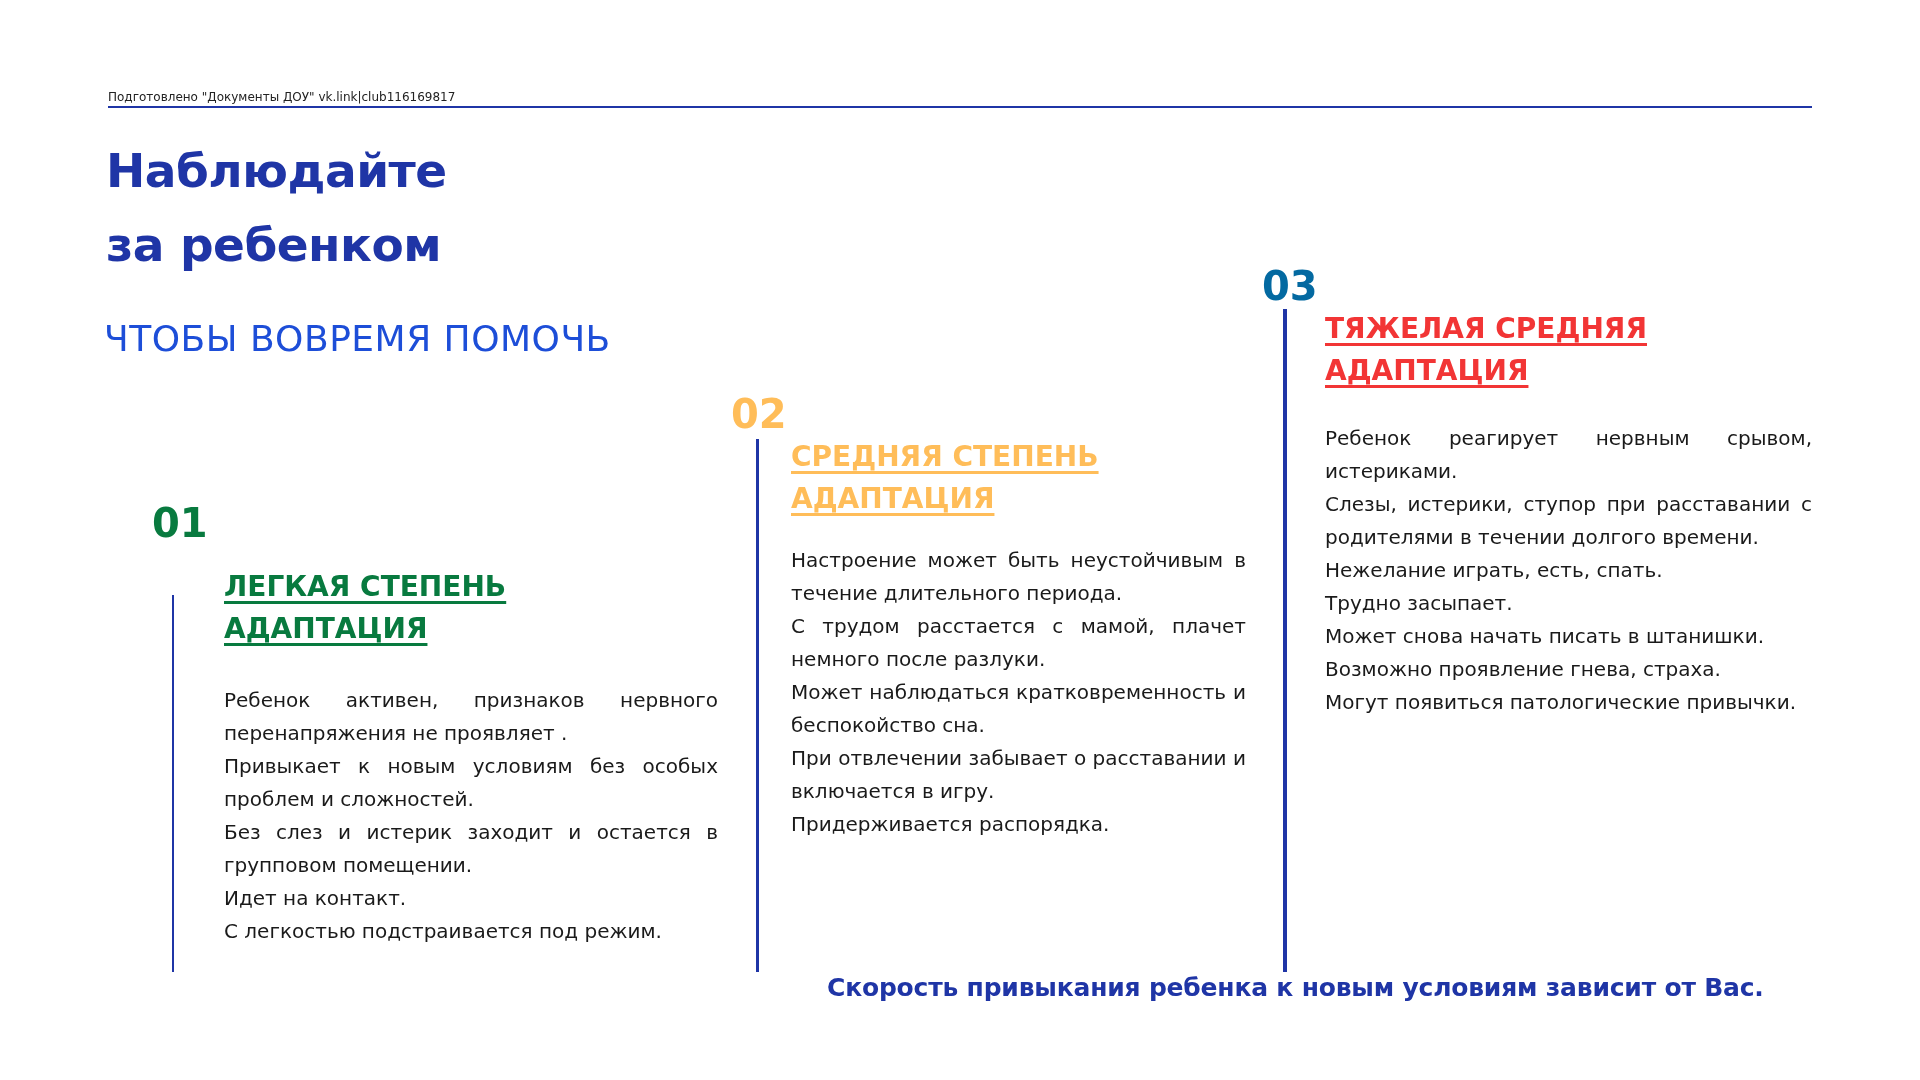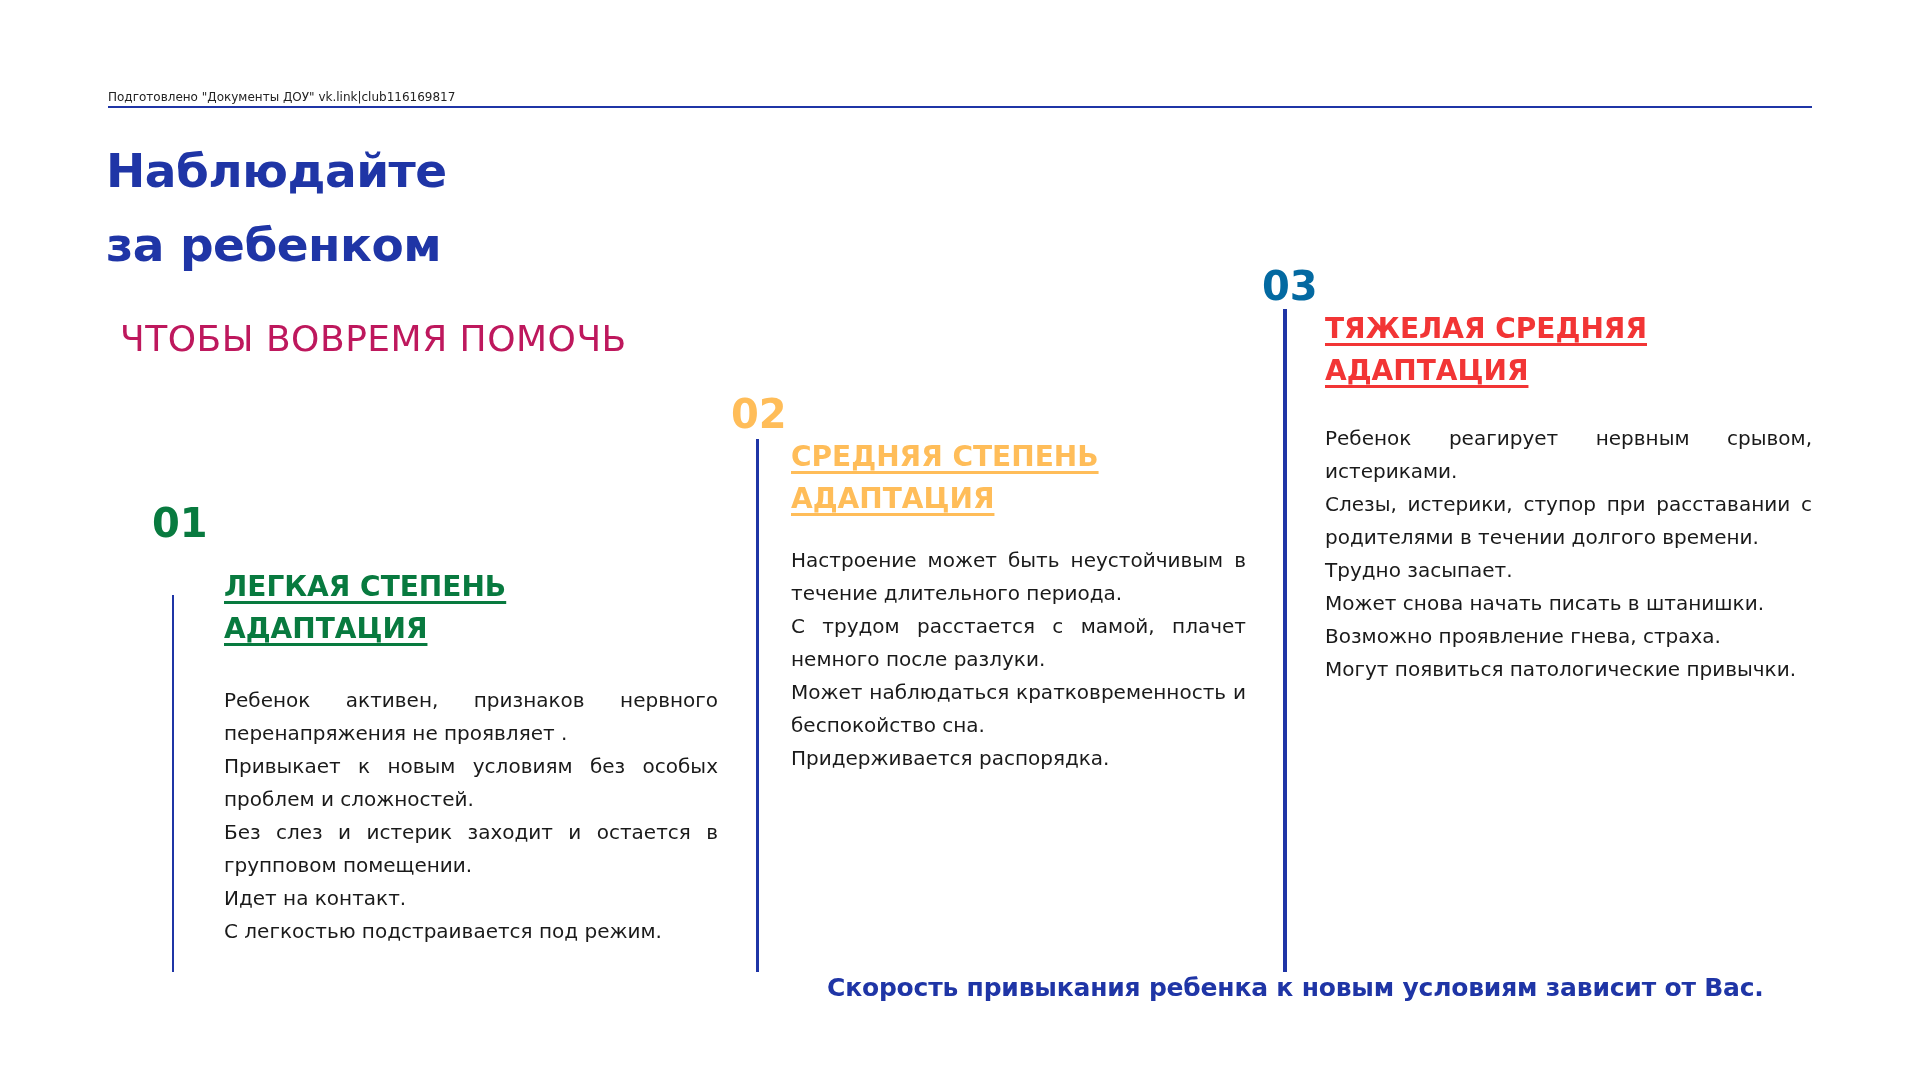--- a/index.html
+++ b/index.html
@@ -19,22 +19,22 @@
   }
   .title {
     position: absolute; left: 106px; top: 134px;
     font-size: 47px; font-weight: bold; line-height: 74px;
     color: #1f35a6; margin: 0;
     font-family: "DejaVu Sans", sans-serif;
     letter-spacing: -0.5px;
   }
   .title span { display: block; }
   .subtitle {
-    position: absolute; left: 120px; top: 318px;
-    font-size: 36px; font-weight: normal; color: #be185d;
+    position: absolute; left: 104px; top: 318px;
+    font-size: 36px; font-weight: normal; color: #1d4ed8;
     font-family: "DejaVu Sans", sans-serif;
     letter-spacing: 0.5px;
   }
   .num {
     position: absolute; font-weight: bold; font-size: 40px; line-height: 1;
     font-family: "DejaVu Sans", sans-serif;
   }
   .vline { position: absolute; background: #1f35a6; }
   .heading {
     position: absolute; font-weight: bold; font-size: 28px; line-height: 42px;
@@ -87,34 +87,36 @@
   <div class="num" style="left:731px; top:394px; color:#ffbd59;">02</div>
   <div class="vline" style="left:756px; top:439px; width:3px; height:533px;"></div>
   <div class="heading" style="left:791px; top:436px; color:#ffbd59;">
     <span>СРЕДНЯЯ СТЕПЕНЬ</span>
     <span>АДАПТАЦИЯ</span>
   </div>
   <div class="body" style="left:791px; top:544px; width:455px;">
     <p>Настроение может быть неустойчивым в течение длительного периода.</p>
     <p>С трудом расстается с мамой, плачет немного после разлуки.</p>
     <p>Может наблюдаться кратковременность и беспокойство сна.</p>
+    <p>При отвлечении забывает о расставании и включается в игру.</p>
     <p>Придерживается распорядка.</p>
   </div>
 </div>
 
 <div>
   <div class="num" style="left:1262px; top:266px; color:#0369a1;">03</div>
   <div class="vline" style="left:1283px; top:309px; width:4px; height:663px;"></div>
   <div class="heading" style="left:1325px; top:308px; color:#f23535;">
     <span>ТЯЖЕЛАЯ СРЕДНЯЯ</span>
     <span>АДАПТАЦИЯ</span>
   </div>
   <div class="body" style="left:1325px; top:422px; width:487px;">
     <p>Ребенок реагирует нервным срывом, истериками.</p>
     <p>Слезы, истерики, ступор при расставании с родителями в течении долгого времени.</p>
+    <p>Нежелание играть, есть, спать.</p>
     <p>Трудно засыпает.</p>
     <p>Может снова начать писать в штанишки.</p>
     <p>Возможно проявление гнева, страха.</p>
     <p>Могут появиться патологические привычки.</p>
   </div>
 </div>
 
 <div class="footer">Скорость привыкания ребенка к новым условиям зависит от Вас.</div>
 
 </body></html>

